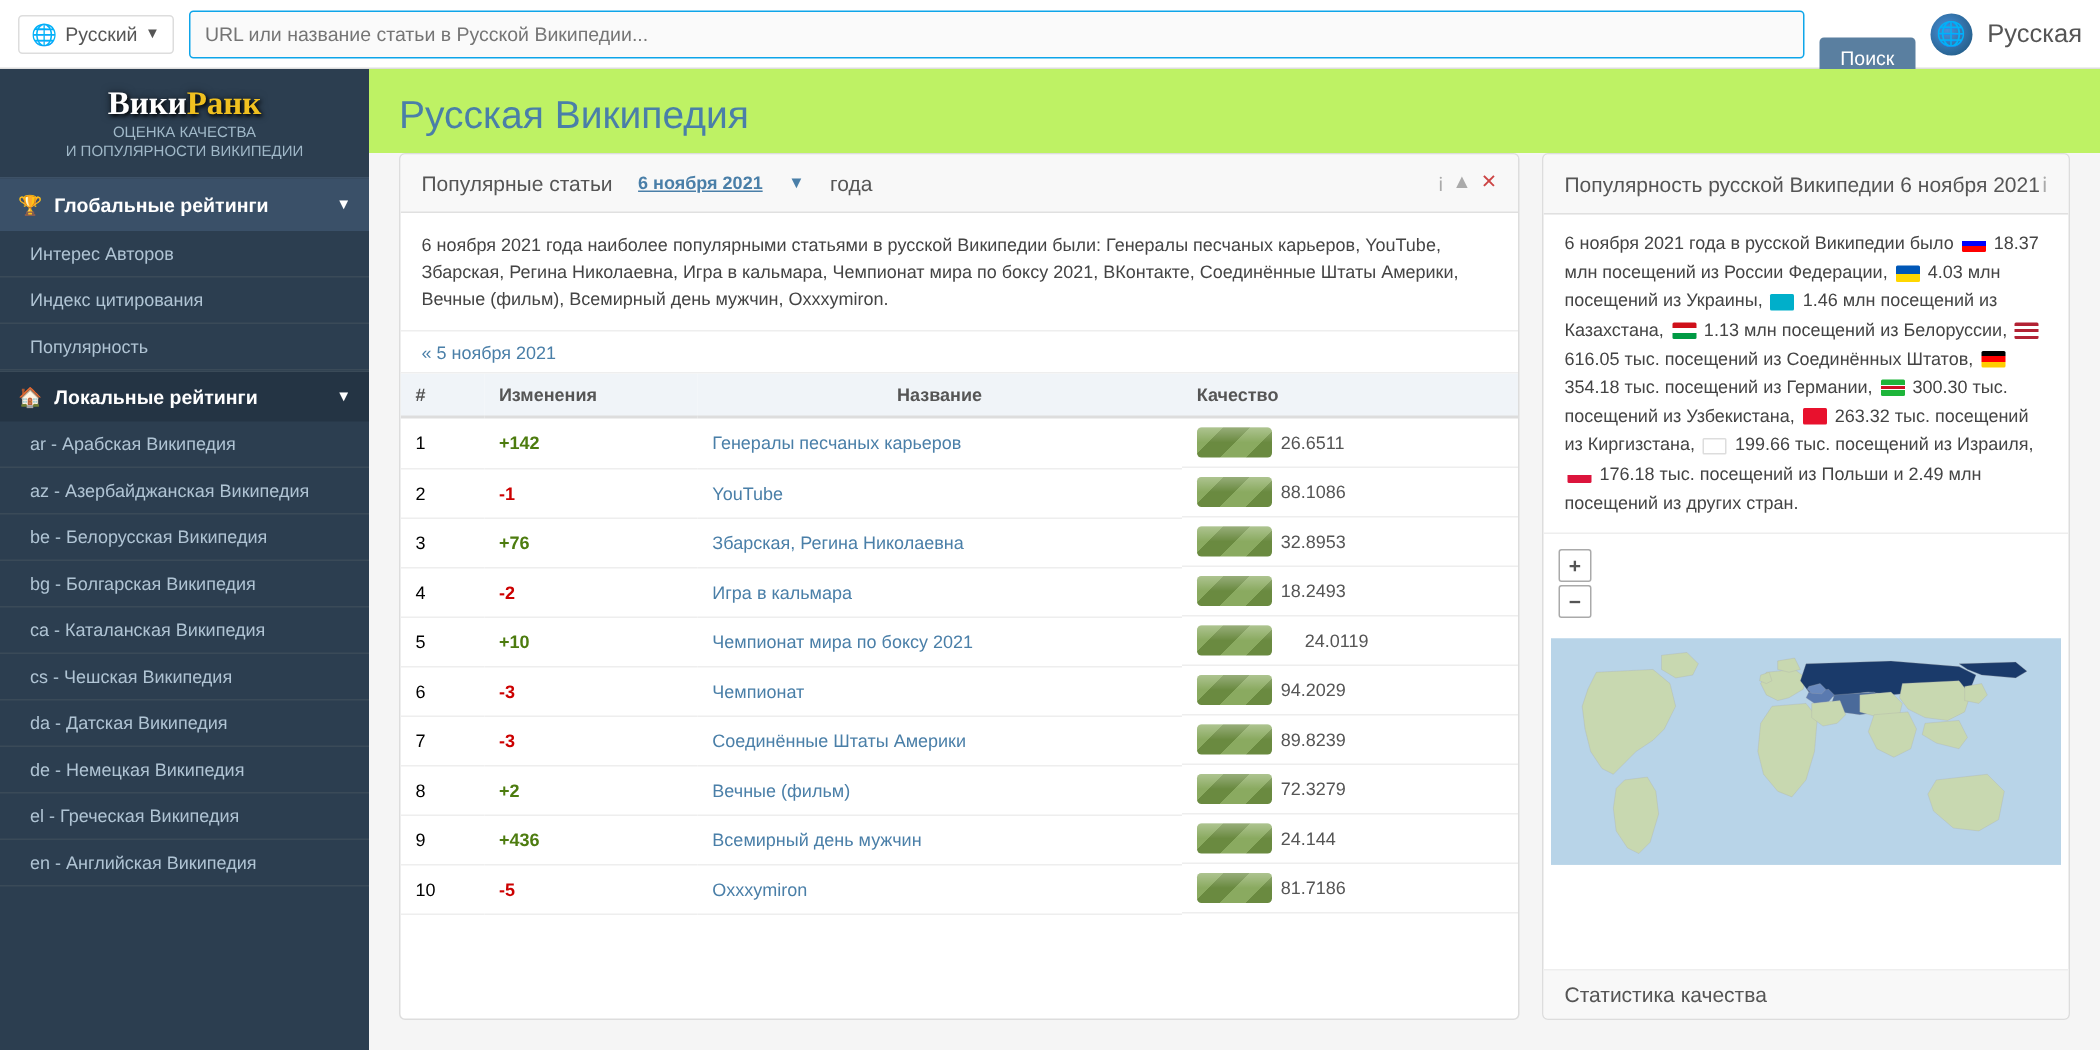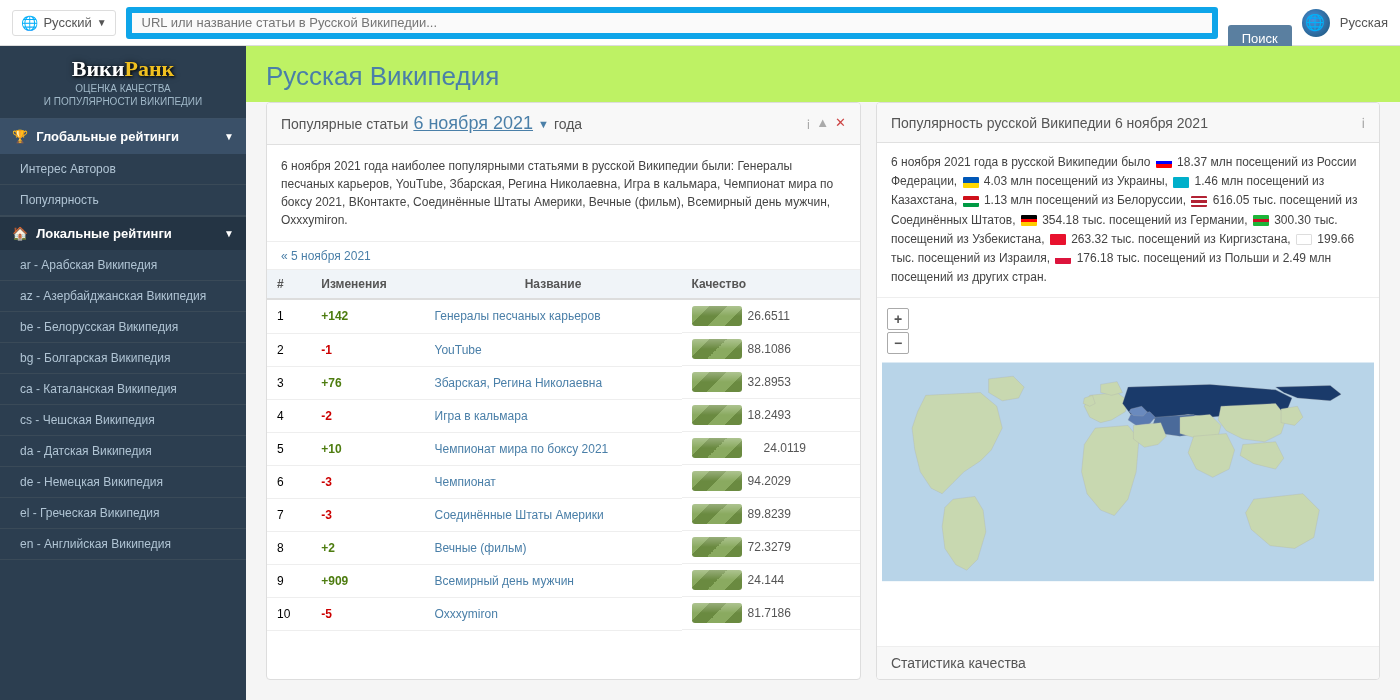--- a/index.html
+++ b/index.html
@@ -23,21 +23,21 @@
       color: #555;
       font-size: 13px;
       cursor: pointer;
       border: 1px solid #ddd;
       padding: 4px 8px;
       border-radius: 3px;
     }
     .topbar-search {
       flex: 1;
       height: 32px;
-      border: 6px solid #0ea5e9;
+      border: 1px solid #0ea5e9;
       border-radius: 3px;
       padding: 0 10px;
       font-size: 13px;
       color: #999;
       background: #fafafa;
     }
     .topbar-btn {
       background: #5a7fa0;
       color: #fff;
       border: none;
@@ -51,21 +51,21 @@
       width: 28px;
       height: 28px;
       background: radial-gradient(circle at 40% 40%, #4a90d9, #1a5276);
       border-radius: 50%;
       display: flex;
       align-items: center;
       justify-content: center;
       color: white;
       font-size: 16px;
     }
-    .topbar-langtext { color: #555; font-size: 13px; }
+    .topbar-langtext { color: #555; font-size: 17px; }
 
     
     .main-layout {
       display: flex;
       flex: 1;
       overflow: hidden;
     }
 
     
     .sidebar {
@@ -158,25 +158,25 @@
       display: flex;
       flex-direction: column;
     }
 
     .card-header {
       background: #f8f8f8;
       border-bottom: 1px solid #e0e0e0;
       padding: 10px 14px;
       display: flex;
       align-items: center;
-      gap: 5px;
+      gap: 17px;
       font-size: 14px;
       color: #555;
     }
-    .card-header-date { color: #4a7fa8; font-weight: normal; text-decoration: underline; font-size: 18px; }
+    .card-header-date { color: #4a7fa8; font-weight: bold; text-decoration: underline; font-size: 12px; }
     .card-header-icons { margin-left: auto; display: flex; gap: 6px; color: #aaa; font-size: 13px; }
 
     .card-body { padding: 12px 14px; font-size: 12px; color: #444; line-height: 1.5; }
 
     .nav-link-row {
       padding: 6px 14px;
       border-top: 1px solid #eee;
       border-bottom: 1px solid #eee;
     }
     .nav-link-row a { color: #4a7fa8; font-size: 12px; text-decoration: none; }
@@ -216,21 +216,21 @@
     .quality-icon::after {
       content: '';
       position: absolute;
       inset: 0;
       background: linear-gradient(to bottom, rgba(255,255,255,0.3) 0%, transparent 50%);
     }
     .quality-num { color: #555; text-align: right; }
 
     
     .right-panel {
-      width: 504px;
+      width: 352px;
       flex-shrink: 0;
       background: #fff;
       border: 1px solid #ddd;
       border-radius: 4px;
       margin-left: 15px;
       display: flex;
       flex-direction: column;
       overflow: hidden;
     }
     .right-panel-header {
@@ -347,20 +347,21 @@
 и популярности Википедии</div>
       </div>
     </div>
 
     <div class="sidebar-section">
       <span>🏆</span>
       <span>Глобальные рейтинги</span>
       <span class="section-arrow">▼</span>
     </div>
     <div class="sidebar-item">Интерес Авторов</div>
+    <div class="sidebar-item">Индекс цитирования</div>
     <div class="sidebar-item">Популярность</div>
 
     <div class="sidebar-subsection">
       <span>🏠</span>
       <span>Локальные рейтинги</span>
       <span class="section-arrow">▼</span>
     </div>
     <div class="sidebar-item">ar - Арабская Википедия</div>
     <div class="sidebar-item">az - Азербайджанская Википедия</div>
     <div class="sidebar-item">be - Белорусская Википедия</div>
@@ -477,21 +478,21 @@
     <td>8</td>
     <td class="change-pos">+2</td>
     <td><a href="#" class="article-link">Вечные (фильм)</a></td>
     <td style="display:flex;align-items:center;gap:6px;">
       <span class="quality-icon"></span>
       <span class="quality-num">72.3279</span>
     </td>
   </tr>
                 <tr>
     <td>9</td>
-    <td class="change-pos">+909</td>
+    <td class="change-pos">+436</td>
     <td><a href="#" class="article-link">Всемирный день мужчин</a></td>
     <td style="display:flex;align-items:center;gap:6px;">
       <span class="quality-icon"></span>
       <span class="quality-num">24.144</span>
     </td>
   </tr>
                 <tr>
     <td>10</td>
     <td class="change-neg">-5</td>
     <td><a href="#" class="article-link">Oxxxymiron</a></td>

